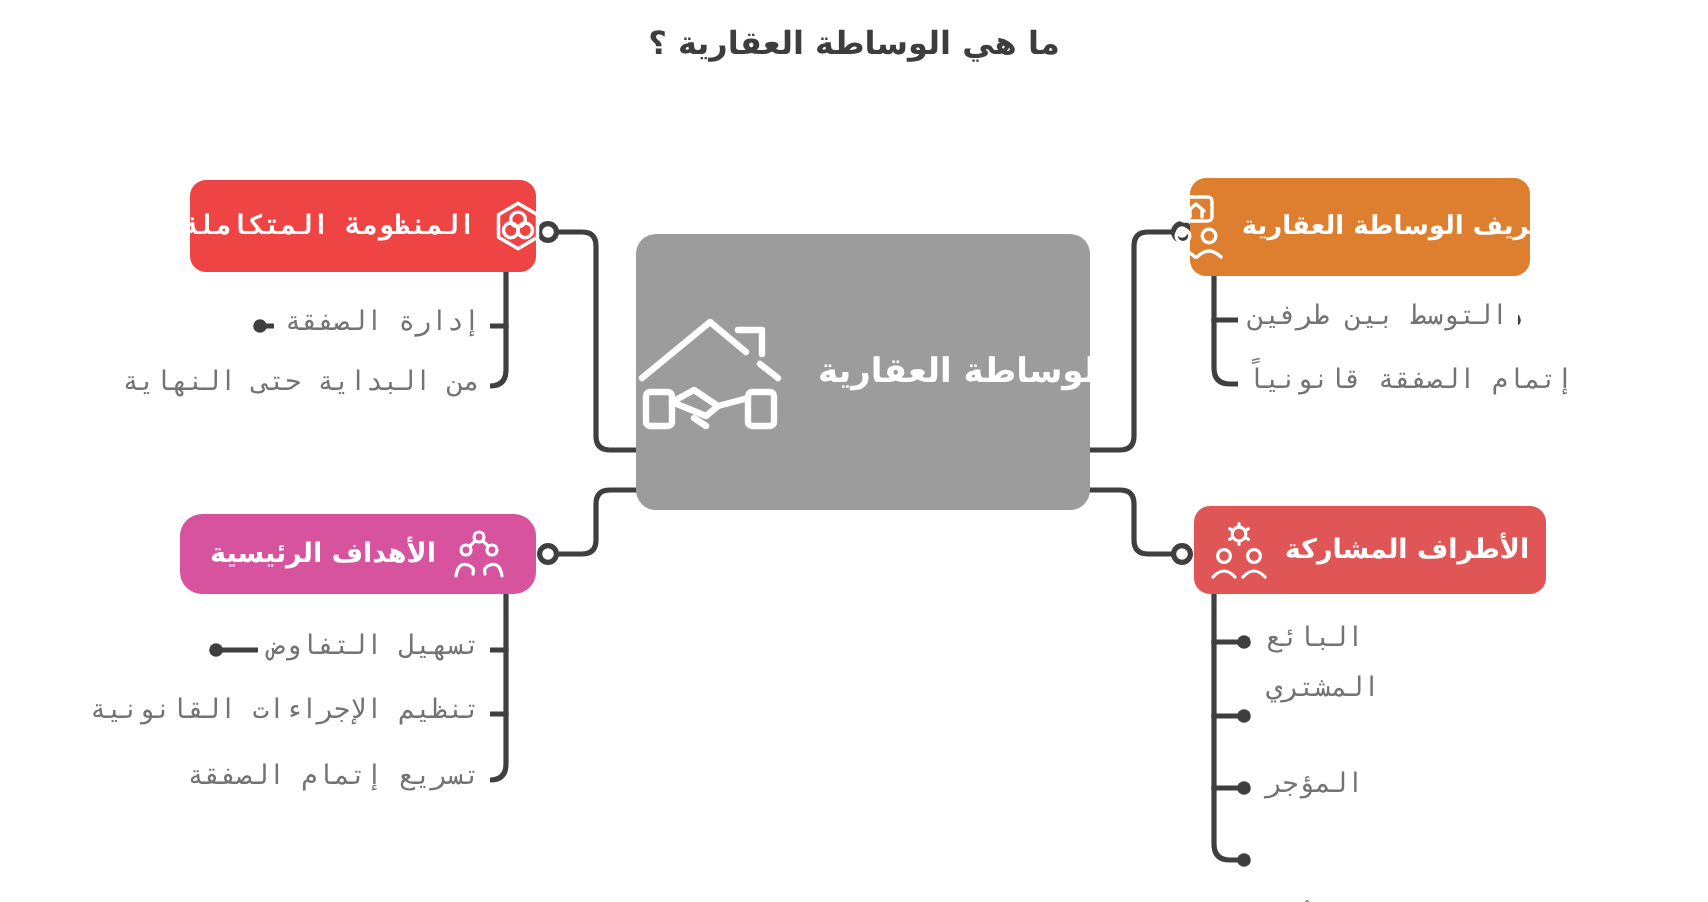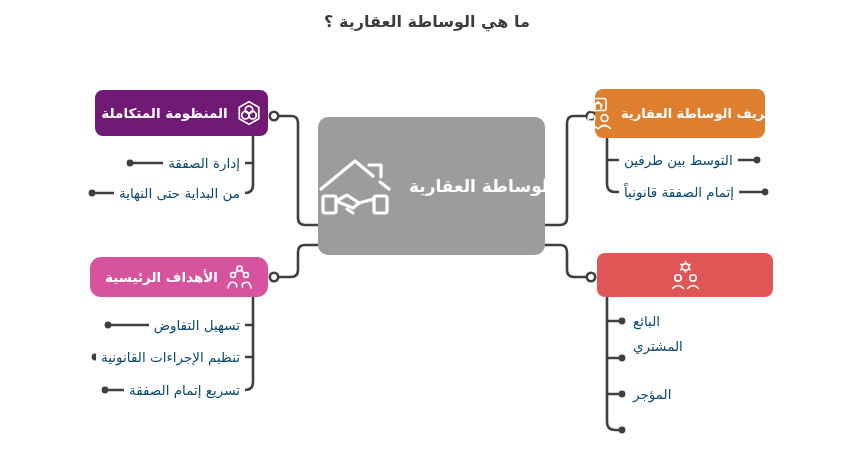--- a/index.html
+++ b/index.html
@@ -15,27 +15,27 @@
   .node{
     position:absolute;z-index:2;border-radius:8px;color:#ffffff;
     display:flex;align-items:center;justify-content:center;gap:8px;
     font-weight:bold;font-size:13.5px;box-sizing:border-box;padding:0 10px;
   }
   .node .lbl{direction:rtl;white-space:nowrap;}
   .node-center{
     left:318px;top:117px;width:227px;height:138px;background:#9c9c9c;
     flex-direction:row;gap:8px;border-radius:10px;font-size:17px;
   }
-  .node-system{left:95px;top:90px;width:173px;height:46px;background:#701a75;}
+  .node-system{left:95px;top:90px;width:173px;height:46px;background:#ef4444;font-family:Liberation Mono, monospace;}
   .node-definition{left:595px;top:89px;width:170px;height:49px;background:#dd7f2e;font-size:13px;}
   .node-goals{left:90px;top:257px;width:178px;height:40px;background:#d8539e;border-radius:11px;}
   .node-parties{left:597px;top:253px;width:176px;height:44px;background:#e05656;}
   .child{
     position:absolute;z-index:2;height:22px;line-height:22px;background:#ffffff;
-    padding:0 5px;font-size:13.5px;color:#0c4a6e;direction:rtl;white-space:nowrap;
+    padding:0 5px;font-size:13.5px;color:#737373;direction:rtl;white-space:nowrap;font-family:Liberation Mono, monospace;
   }
   .c-left{text-align:right;}
   .ico{flex:0 0 auto;display:block;}
 </style>
 </head>
 <body>
 
 <div id="stage">
 
   <div class="title">ما هي الوساطة العقارية ؟</div>
@@ -135,20 +135,21 @@
 
   <div class="node node-parties">
     <svg class="ico" width="29" height="31" viewBox="0 0 29 31" fill="none" stroke="#ffffff" stroke-width="1.6" stroke-linecap="round" stroke-linejoin="round">
       <circle cx="14.5" cy="7" r="3.4"></circle>
       <path d="M14.5 1.8 V3 M14.5 11 V12.2 M9.8 4.3 L10.8 5 M19.2 4.3 L18.2 5 M9.8 9.7 L10.8 9 M19.2 9.7 L18.2 9"></path>
       <circle cx="7" cy="18" r="3.2"></circle>
       <circle cx="22" cy="18" r="3.2"></circle>
       <path d="M1.5 28.5 Q7 22.5 12.5 28.5"></path>
       <path d="M16.5 28.5 Q22 22.5 27.5 28.5"></path>
     </svg>
+    <span class="lbl">الأطراف المشاركة</span>
   </div>
 
   <div class="child c-left" style="right:609px;top:152px;">إدارة الصفقة</div>
   <div class="child c-left" style="right:609px;top:182px;">من البداية حتى النهاية</div>
 
   <div class="child c-left" style="right:609px;top:314px;">تسهيل التفاوض</div>
   <div class="child c-left" style="right:609px;top:346px;">تنظيم الإجراءات القانونية</div>
   <div class="child c-left" style="right:609px;top:379px;text-align:right;">تسريع إتمام الصفقة</div>
 
   <div class="child" style="left:619px;top:149px;">التوسط بين طرفين</div>

